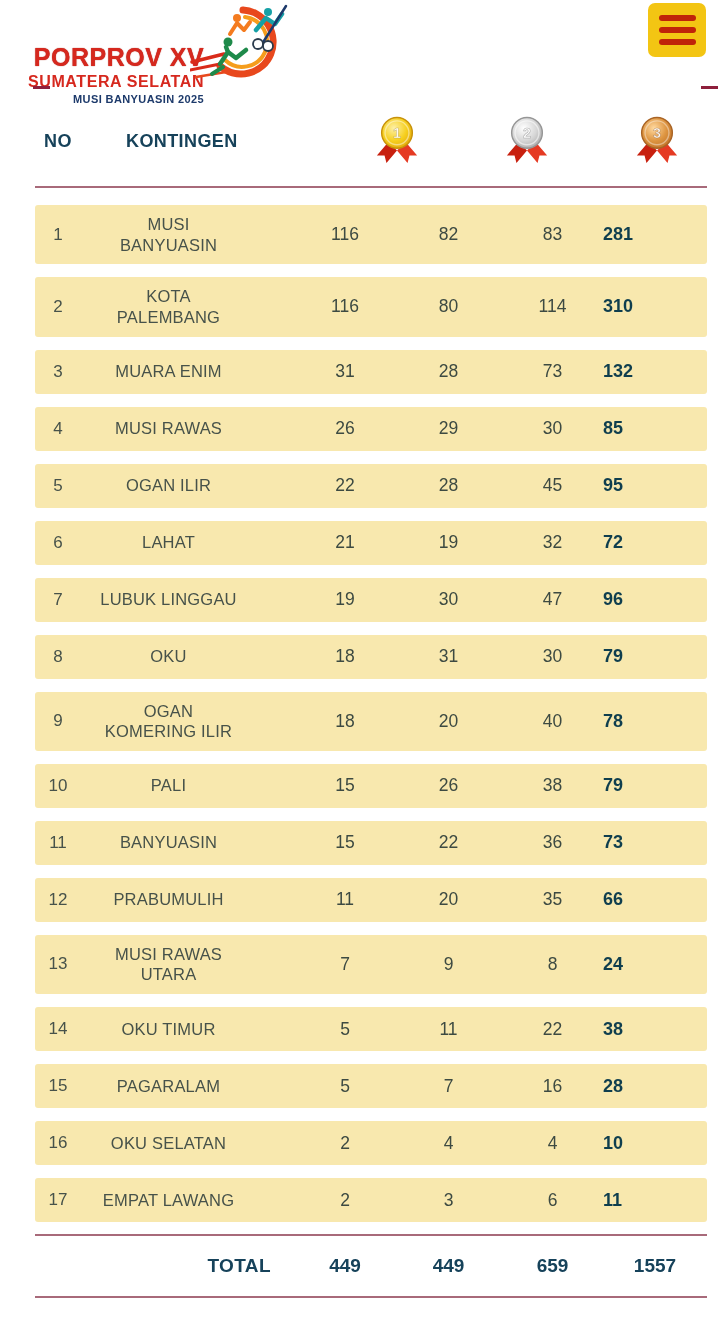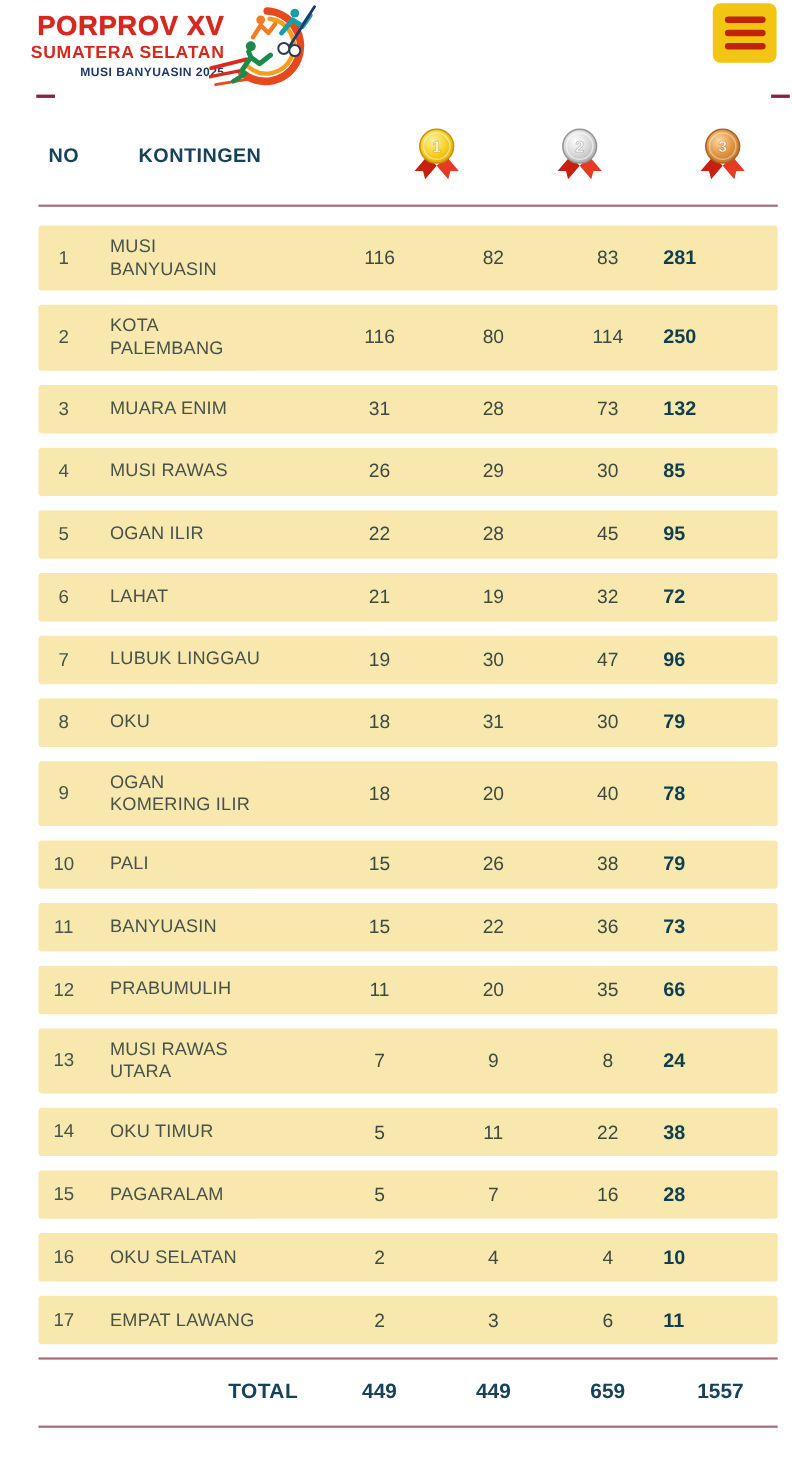--- a/index.html
+++ b/index.html
@@ -6,21 +6,21 @@
   body{
     width:720px;height:1336px;background:#ffffff;overflow:hidden;position:relative;
     font-family:"Liberation Sans","DejaVu Sans",sans-serif;
     -webkit-font-smoothing:antialiased;
   }
   
   .topbar{position:relative;height:88px;}
   .logo{position:absolute;left:28px;top:4px;display:flex;align-items:flex-start;}
   .logo-text{text-align:right;padding-top:8px;}
   .logo-title{font-size:25px;font-weight:bold;color:#d6281e;letter-spacing:0.5px;line-height:1;
-    text-shadow:0 0 1px #a01408;}
+    text-shadow:0 0 1px #a01408;margin-top:33px;}
   .logo-sub{font-size:16px;font-weight:bold;color:#d6281e;letter-spacing:0.6px;margin-top:3px;line-height:1.1;}
   .logo-sub2{font-size:11px;font-weight:bold;color:#1d3a6b;letter-spacing:0.4px;margin-top:2px;line-height:1.1;}
   .logo-art{margin-left:-14px;margin-top:0;}
   .menu-btn{position:absolute;right:14px;top:3px;width:58px;height:54px;background:#f3c513;
     border:none;border-radius:7px;display:flex;flex-direction:column;justify-content:center;
     align-items:center;gap:6px;cursor:pointer;padding:0;}
   .menu-bar{width:37px;height:6px;border-radius:3px;background:#c02309;}
   .dash{position:absolute;top:86px;width:17px;height:3px;background:#8e1f3c;}
   .dash-left{left:33px;}
   .dash-right{right:2px;}
@@ -32,21 +32,21 @@
   .th-no{text-align:center;}
   .th-kontingen{padding-left:19px;}
   .th-total{text-align:center;}
   .medal-cell{display:flex;justify-content:center;align-items:center;}
   .head-underline{height:2px;background:#a86a7a;margin-top:14px;}
   
   .rows{display:flex;flex-direction:column;gap:13px;margin-top:17px;}
   .row{background:#f8e8ae;border-radius:3px;min-height:44px;padding:9px 0;box-sizing:border-box;}
   .cell-no{font-size:17px;color:#47524a;text-align:center;}
   .cell-name{font-size:16.5px;color:#47524a;letter-spacing:0.2px;line-height:1.25;
-    padding-left:19px;max-width:156px;box-sizing:border-box;}
+    padding-left:19px;max-width:156px;box-sizing:border-box;text-align:center;}
   .cell-num{font-size:17.5px;color:#3d4a42;text-align:center;}
   .cell-total{font-size:18px;font-weight:bold;color:#0f3e4e;text-align:left;}
   
   .tfoot-line{height:2px;background:#a86a7a;}
   .tfoot-line.top{margin-top:12px;}
   .tfoot{min-height:60px;}
   .foot-label{font-size:19px;font-weight:bold;color:#16425a;text-align:right;padding-right:24px;letter-spacing:0.4px;}
   .foot-num{font-size:19px;font-weight:bold;color:#16425a;text-align:center;}
 </style>
 </head>
@@ -159,21 +159,21 @@
     <div class="cell-num">82</div>
     <div class="cell-num">83</div>
     <div class="cell-total">281</div>
   </div>
       <div class="grid row">
     <div class="cell-no">2</div>
     <div class="cell-name">KOTA PALEMBANG</div>
     <div class="cell-num">116</div>
     <div class="cell-num">80</div>
     <div class="cell-num">114</div>
-    <div class="cell-total">250</div>
+    <div class="cell-total">310</div>
   </div>
       <div class="grid row">
     <div class="cell-no">3</div>
     <div class="cell-name">MUARA ENIM</div>
     <div class="cell-num">31</div>
     <div class="cell-num">28</div>
     <div class="cell-num">73</div>
     <div class="cell-total">132</div>
   </div>
       <div class="grid row">

